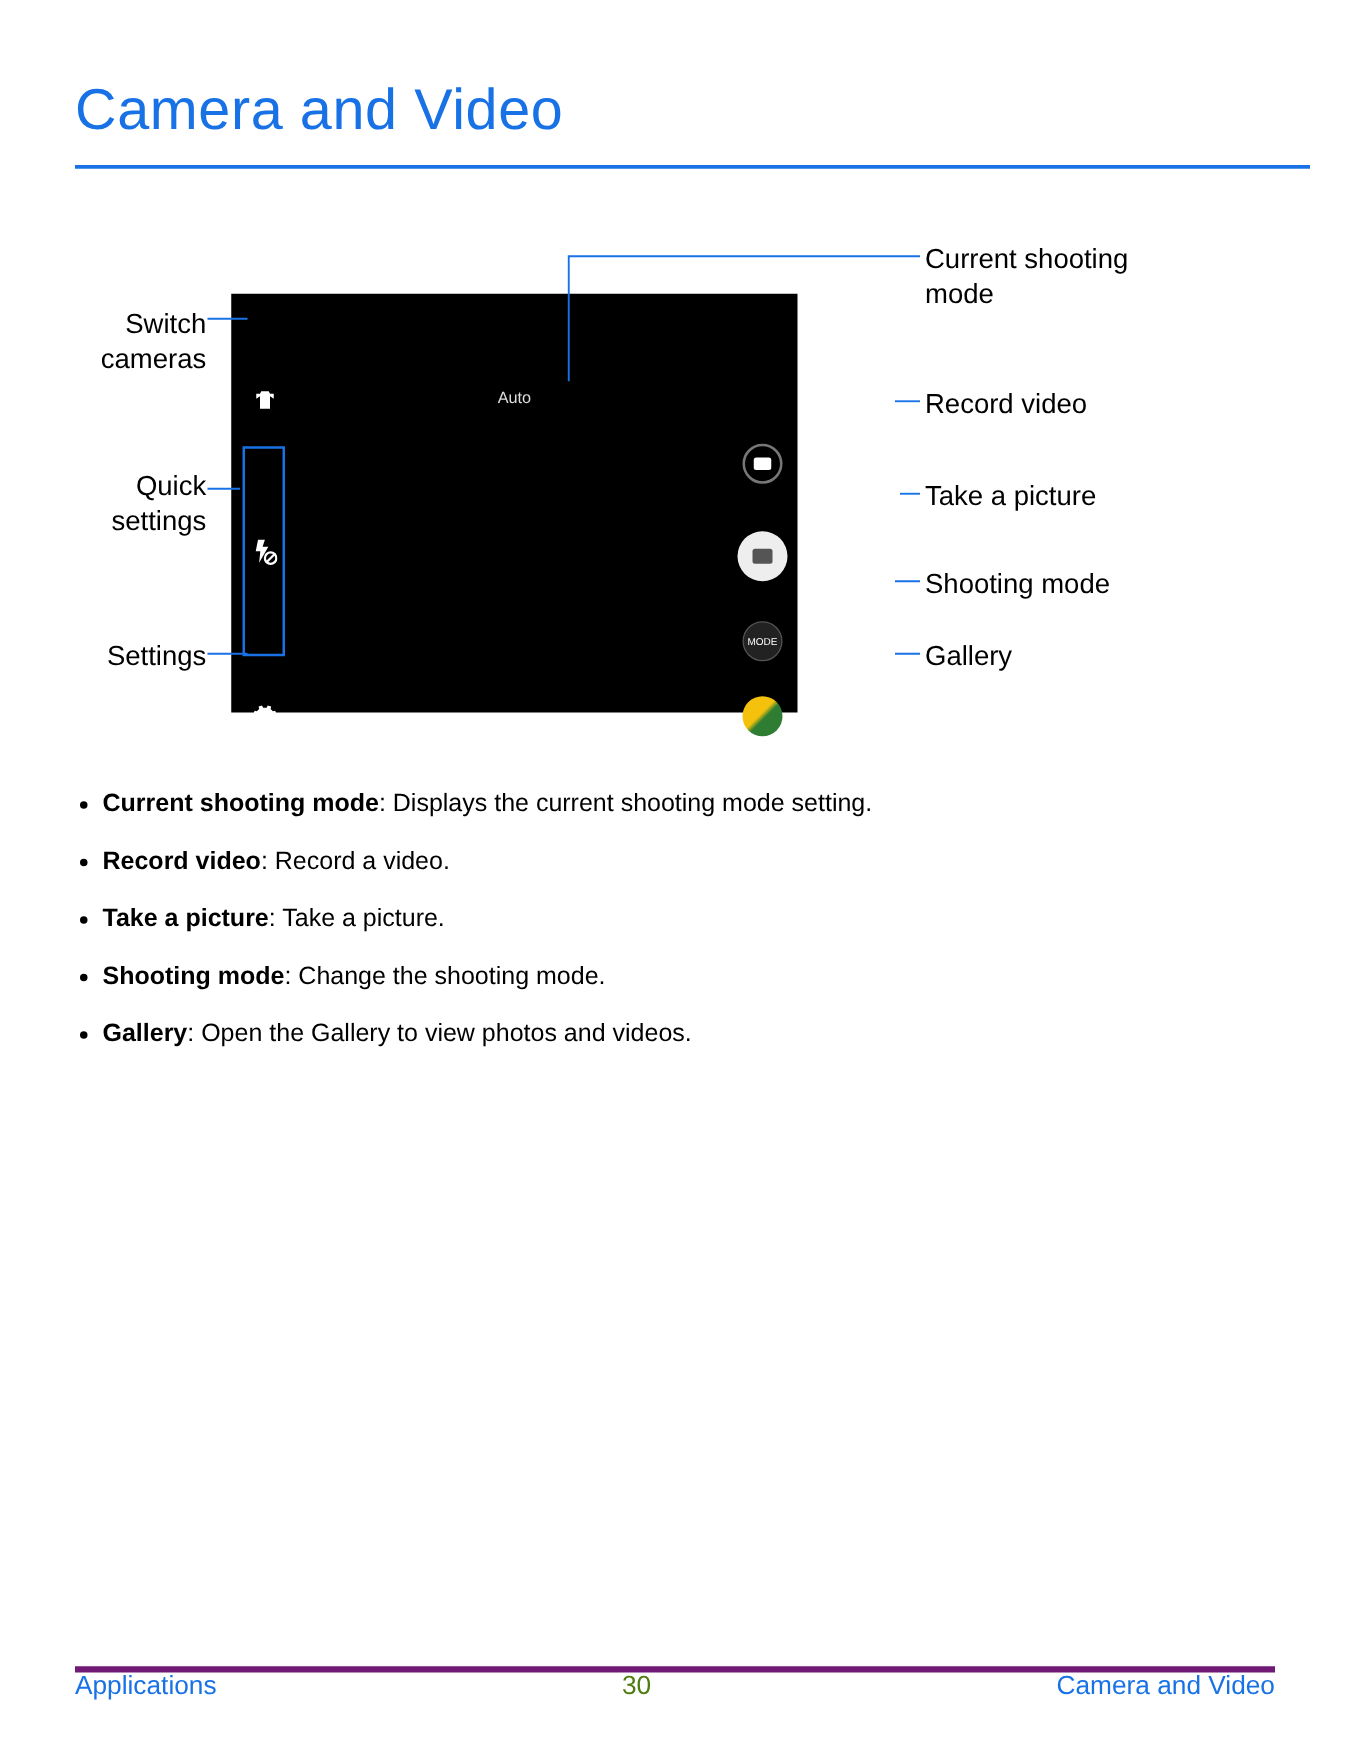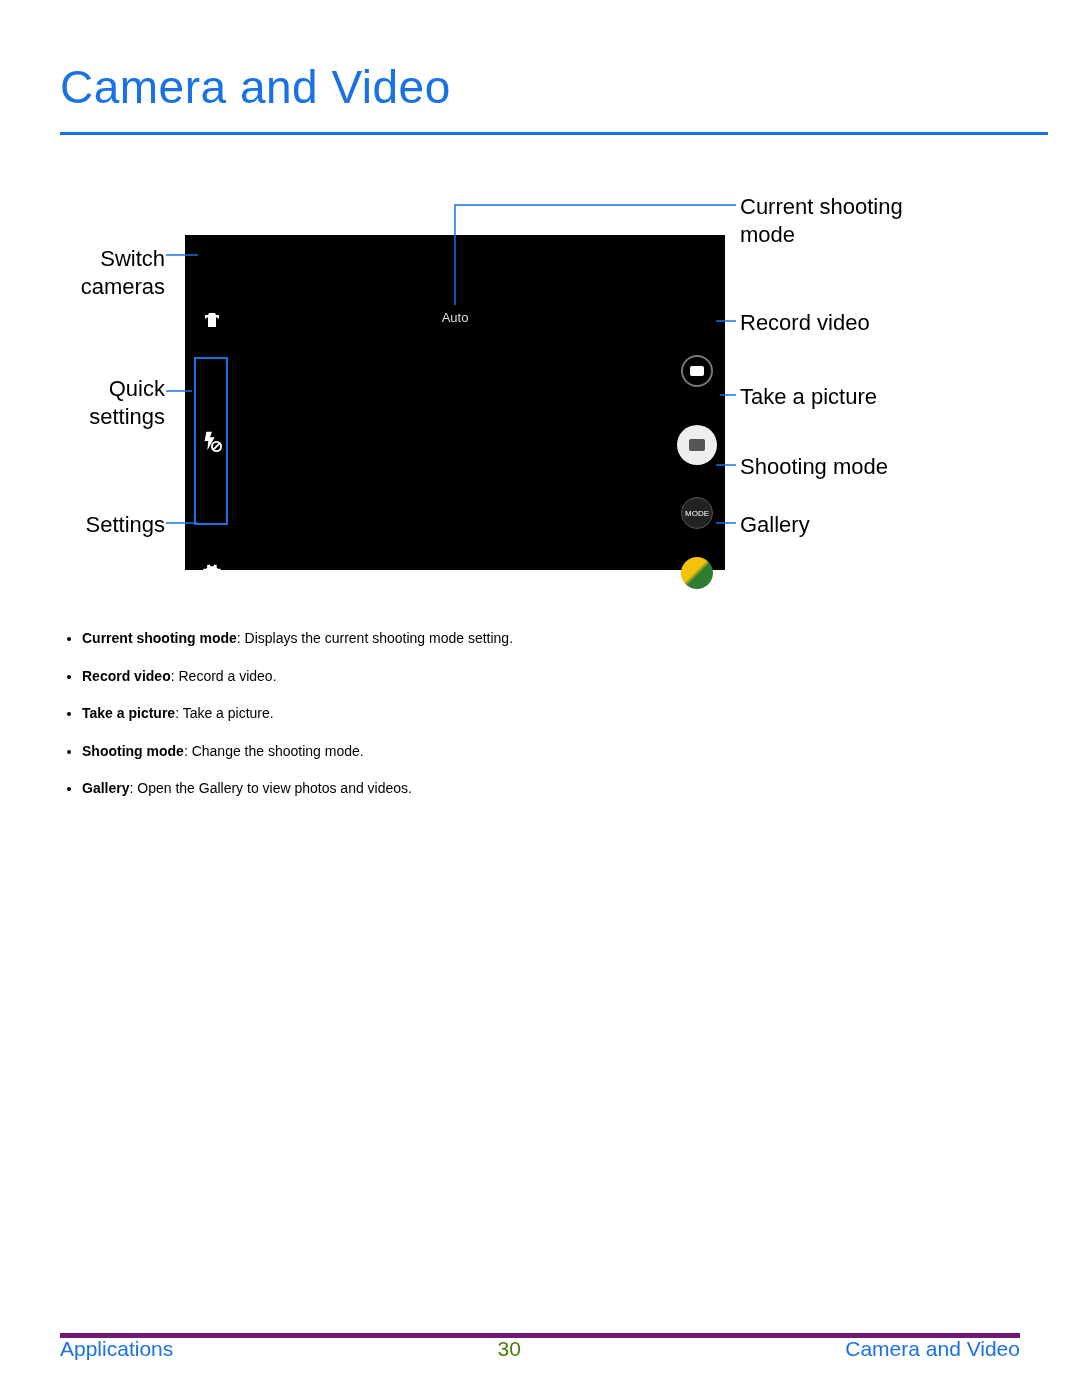--- a/index.html
+++ b/index.html
@@ -5,21 +5,21 @@
   * { box-sizing: border-box; margin: 0; padding: 0; }
   html, body { width: 1080px; height: 1397px; background: #fff; font-family: Arial, Helvetica, sans-serif; color: #000; }
   .page { position: relative; width: 1080px; height: 1397px; padding: 60px 32px 40px 60px; }
   h1.title { font-size: 46px; font-weight: 400; color: #1872e6; letter-spacing: 0.5px; margin-bottom: 18px; }
   .rule { height: 3px; background: #1872e6; margin-bottom: 48px; }
   .subtitle { font-size: 25px; font-style: italic; color: #1872e6; margin-bottom: 28px; font-weight: 400; }
 
   .diagram { position: relative; width: 960px; height: 410px; }
 
   
-  .cam { position: absolute; left: 125px; top: 52px; width: 540px; height: 335px; background: #000; color: #fff; }
+  .cam { position: absolute; left: 125px; top: 52px; width: 453px; height: 335px; background: #000; color: #fff; }
   .cam .mode-label { position: absolute; top: 75px; left: 50%; transform: translateX(-50%); font-size: 13px; color: #ddd; }
 
   .cam .switch { position: absolute; left: 15px; top: 75px; width: 24px; height: 24px; }
   .cam .quick-box { position: absolute; left: 9px; top: 122px; width: 34px; height: 168px; border: 2px solid #1872e6; }
   .cam .quick-icon { position: absolute; left: 15px; top: 195px; width: 22px; height: 22px; }
   .cam .settings-ic { position: absolute; left: 15px; top: 328px; width: 22px; height: 22px; }
 
   .cam .btn { position: absolute; right: 12px; width: 32px; height: 32px; border-radius: 50%; display:flex; align-items:center; justify-content:center; }
   .cam .btn.rec { top: 120px; background: transparent; border: 2px solid #777; }
   .cam .btn.rec .dot { width:14px; height:10px; background:#fff; border-radius:2px; position:relative; }
@@ -41,21 +41,21 @@
   .rlbl.pic-r { left: 680px; top: 200px; }
   .rlbl.mode-r{ left: 680px; top: 270px; }
   .rlbl.gal-r { left: 680px; top: 328px; }
 
   
   svg.lines { position:absolute; left:0; top:0; width:960px; height:410px; pointer-events:none; }
   svg.lines line, svg.lines polyline { stroke:#1872e6; stroke-width:1.5; fill:none; }
 
   
   .cols { display:flex; gap: 40px; margin-top: 36px; }
-  .col { flex:1; font-size: 14px; line-height:1.4; }
+  .col { flex:1; font-size: 20px; line-height:1.4; }
   .col ul { list-style: disc; padding-left: 22px; }
   .col li { margin-bottom: 18px; }
   .col b { font-weight: bold; }
 
   
   .footer { position:absolute; left:60px; right:60px; bottom:36px; height:28px; border-top:5px solid #701a75; font-size:21px; color:#1872e6; display:flex; justify-content:space-between; align-items:flex-end; padding-top:6px; }
   .footer .pg { color:#4d7c0f; }
 
   
   .ic { display:block; fill:#fff; }

